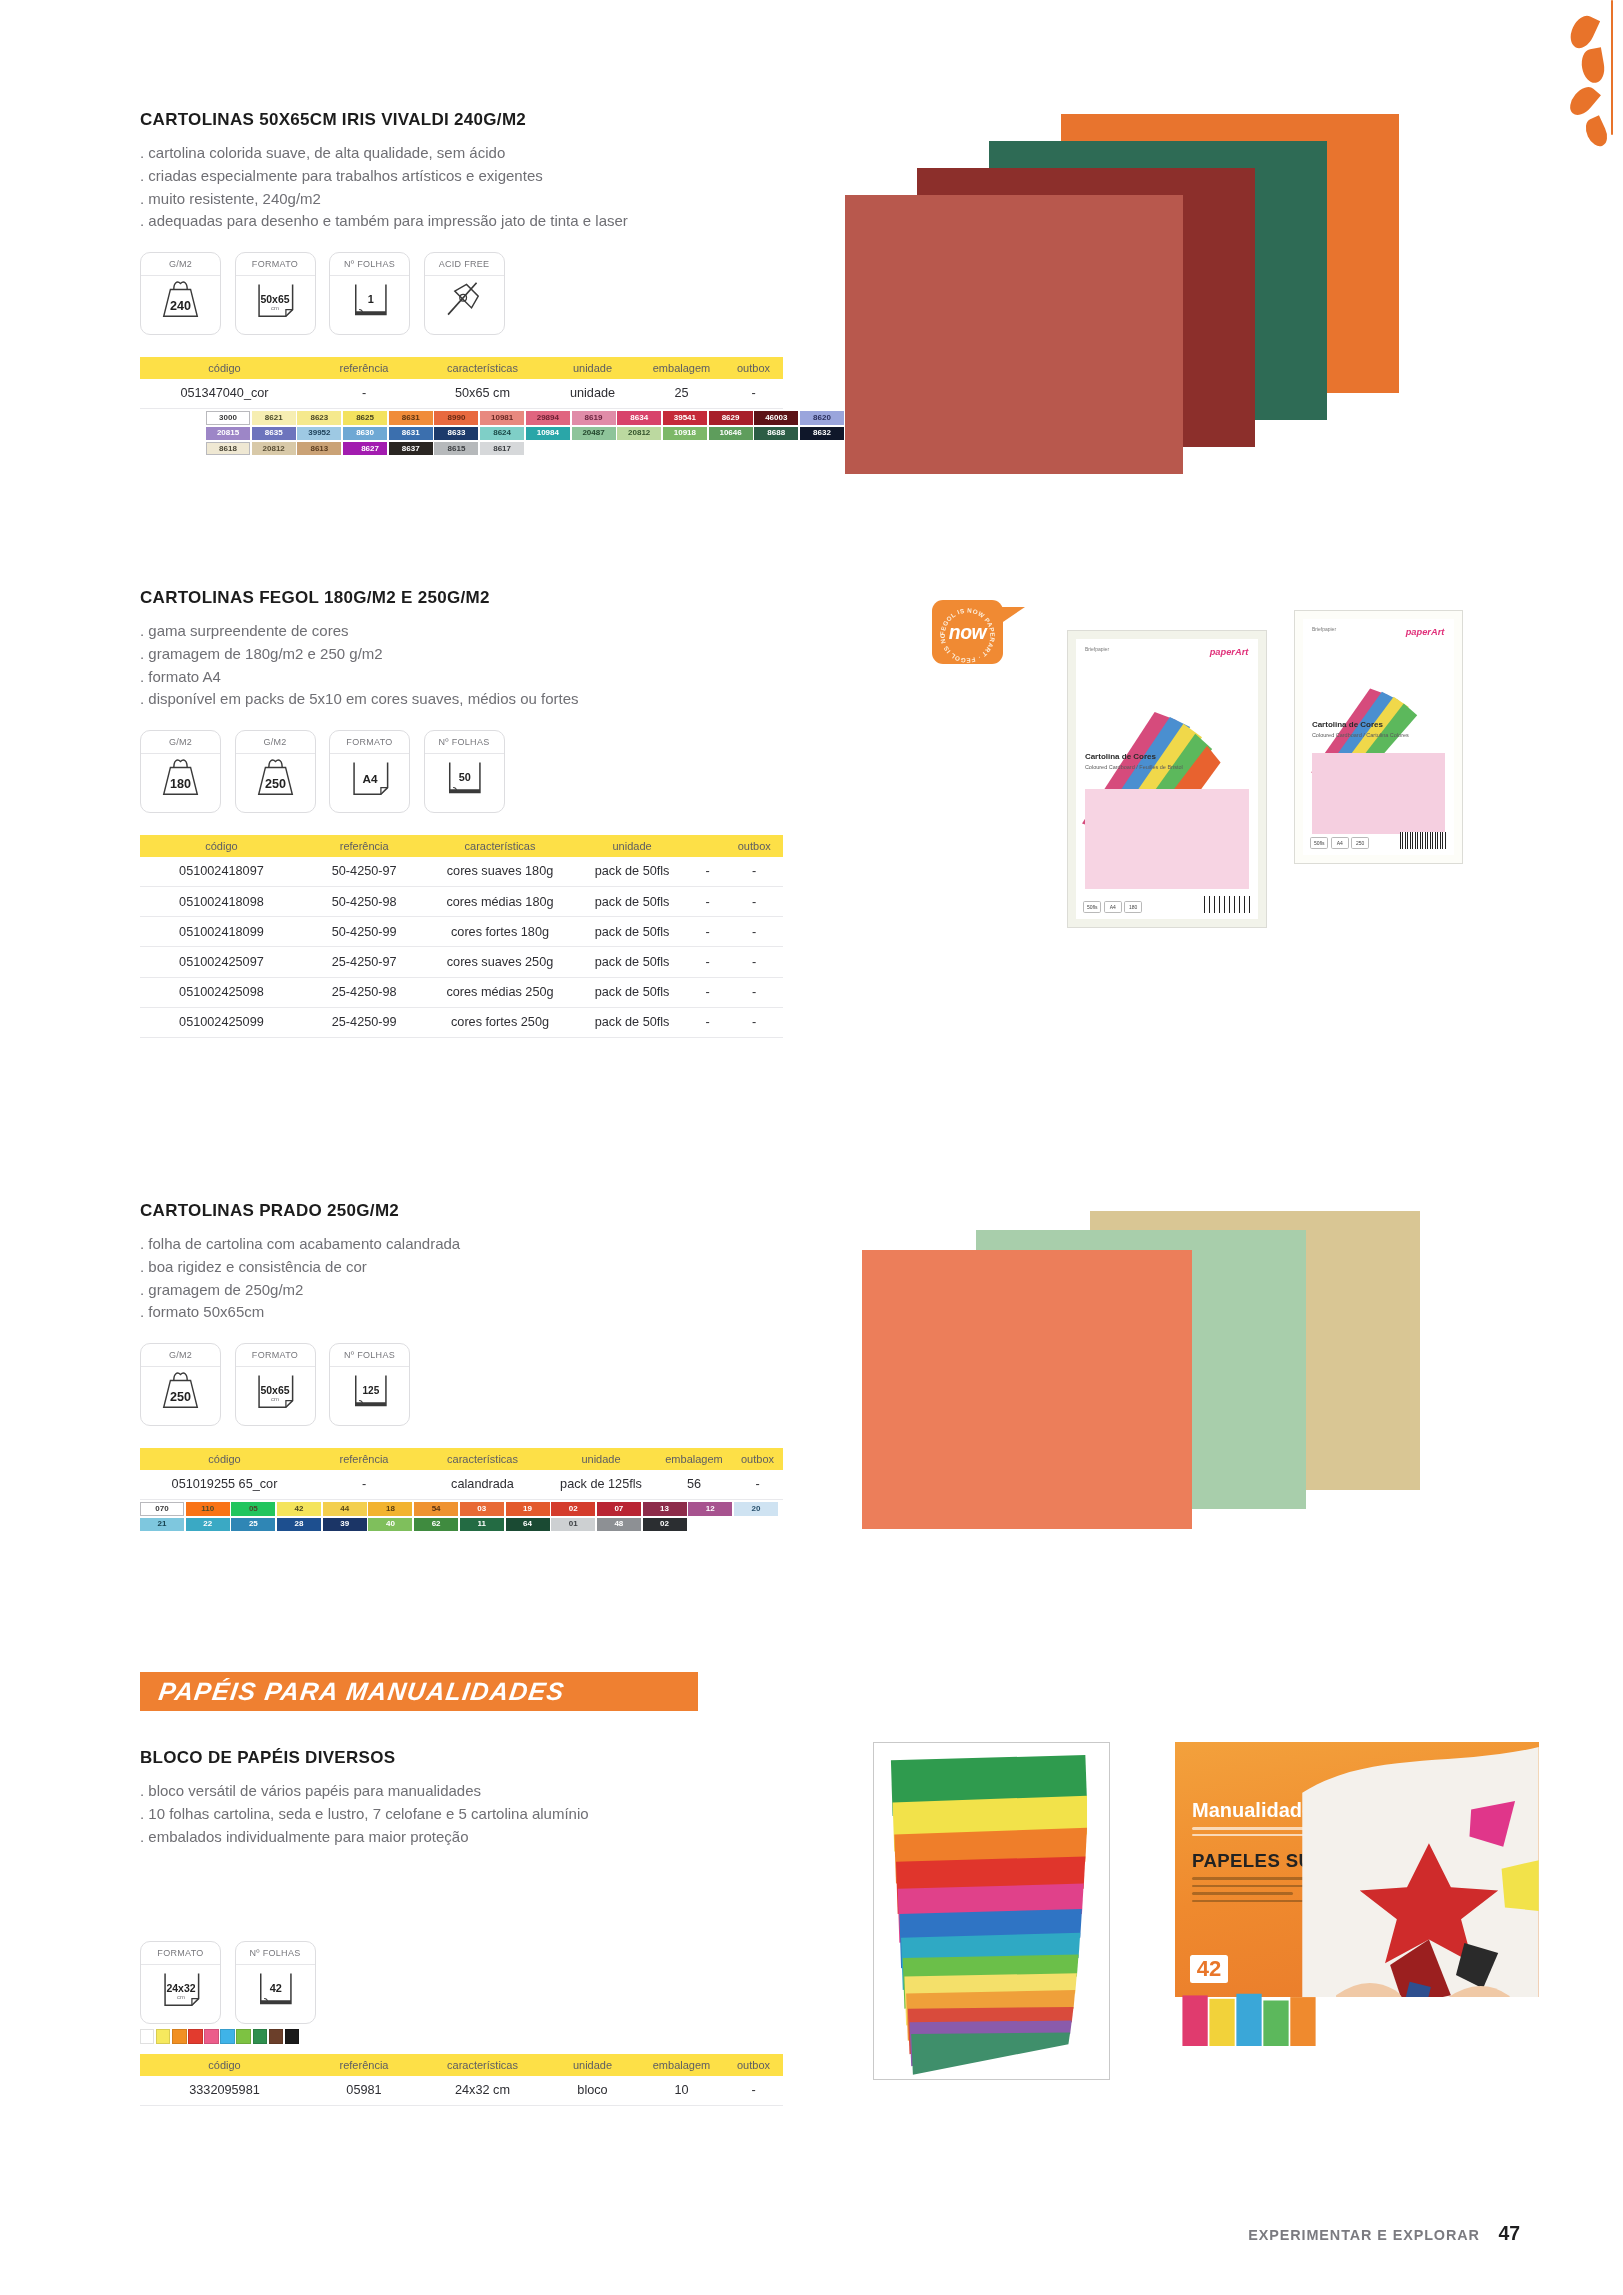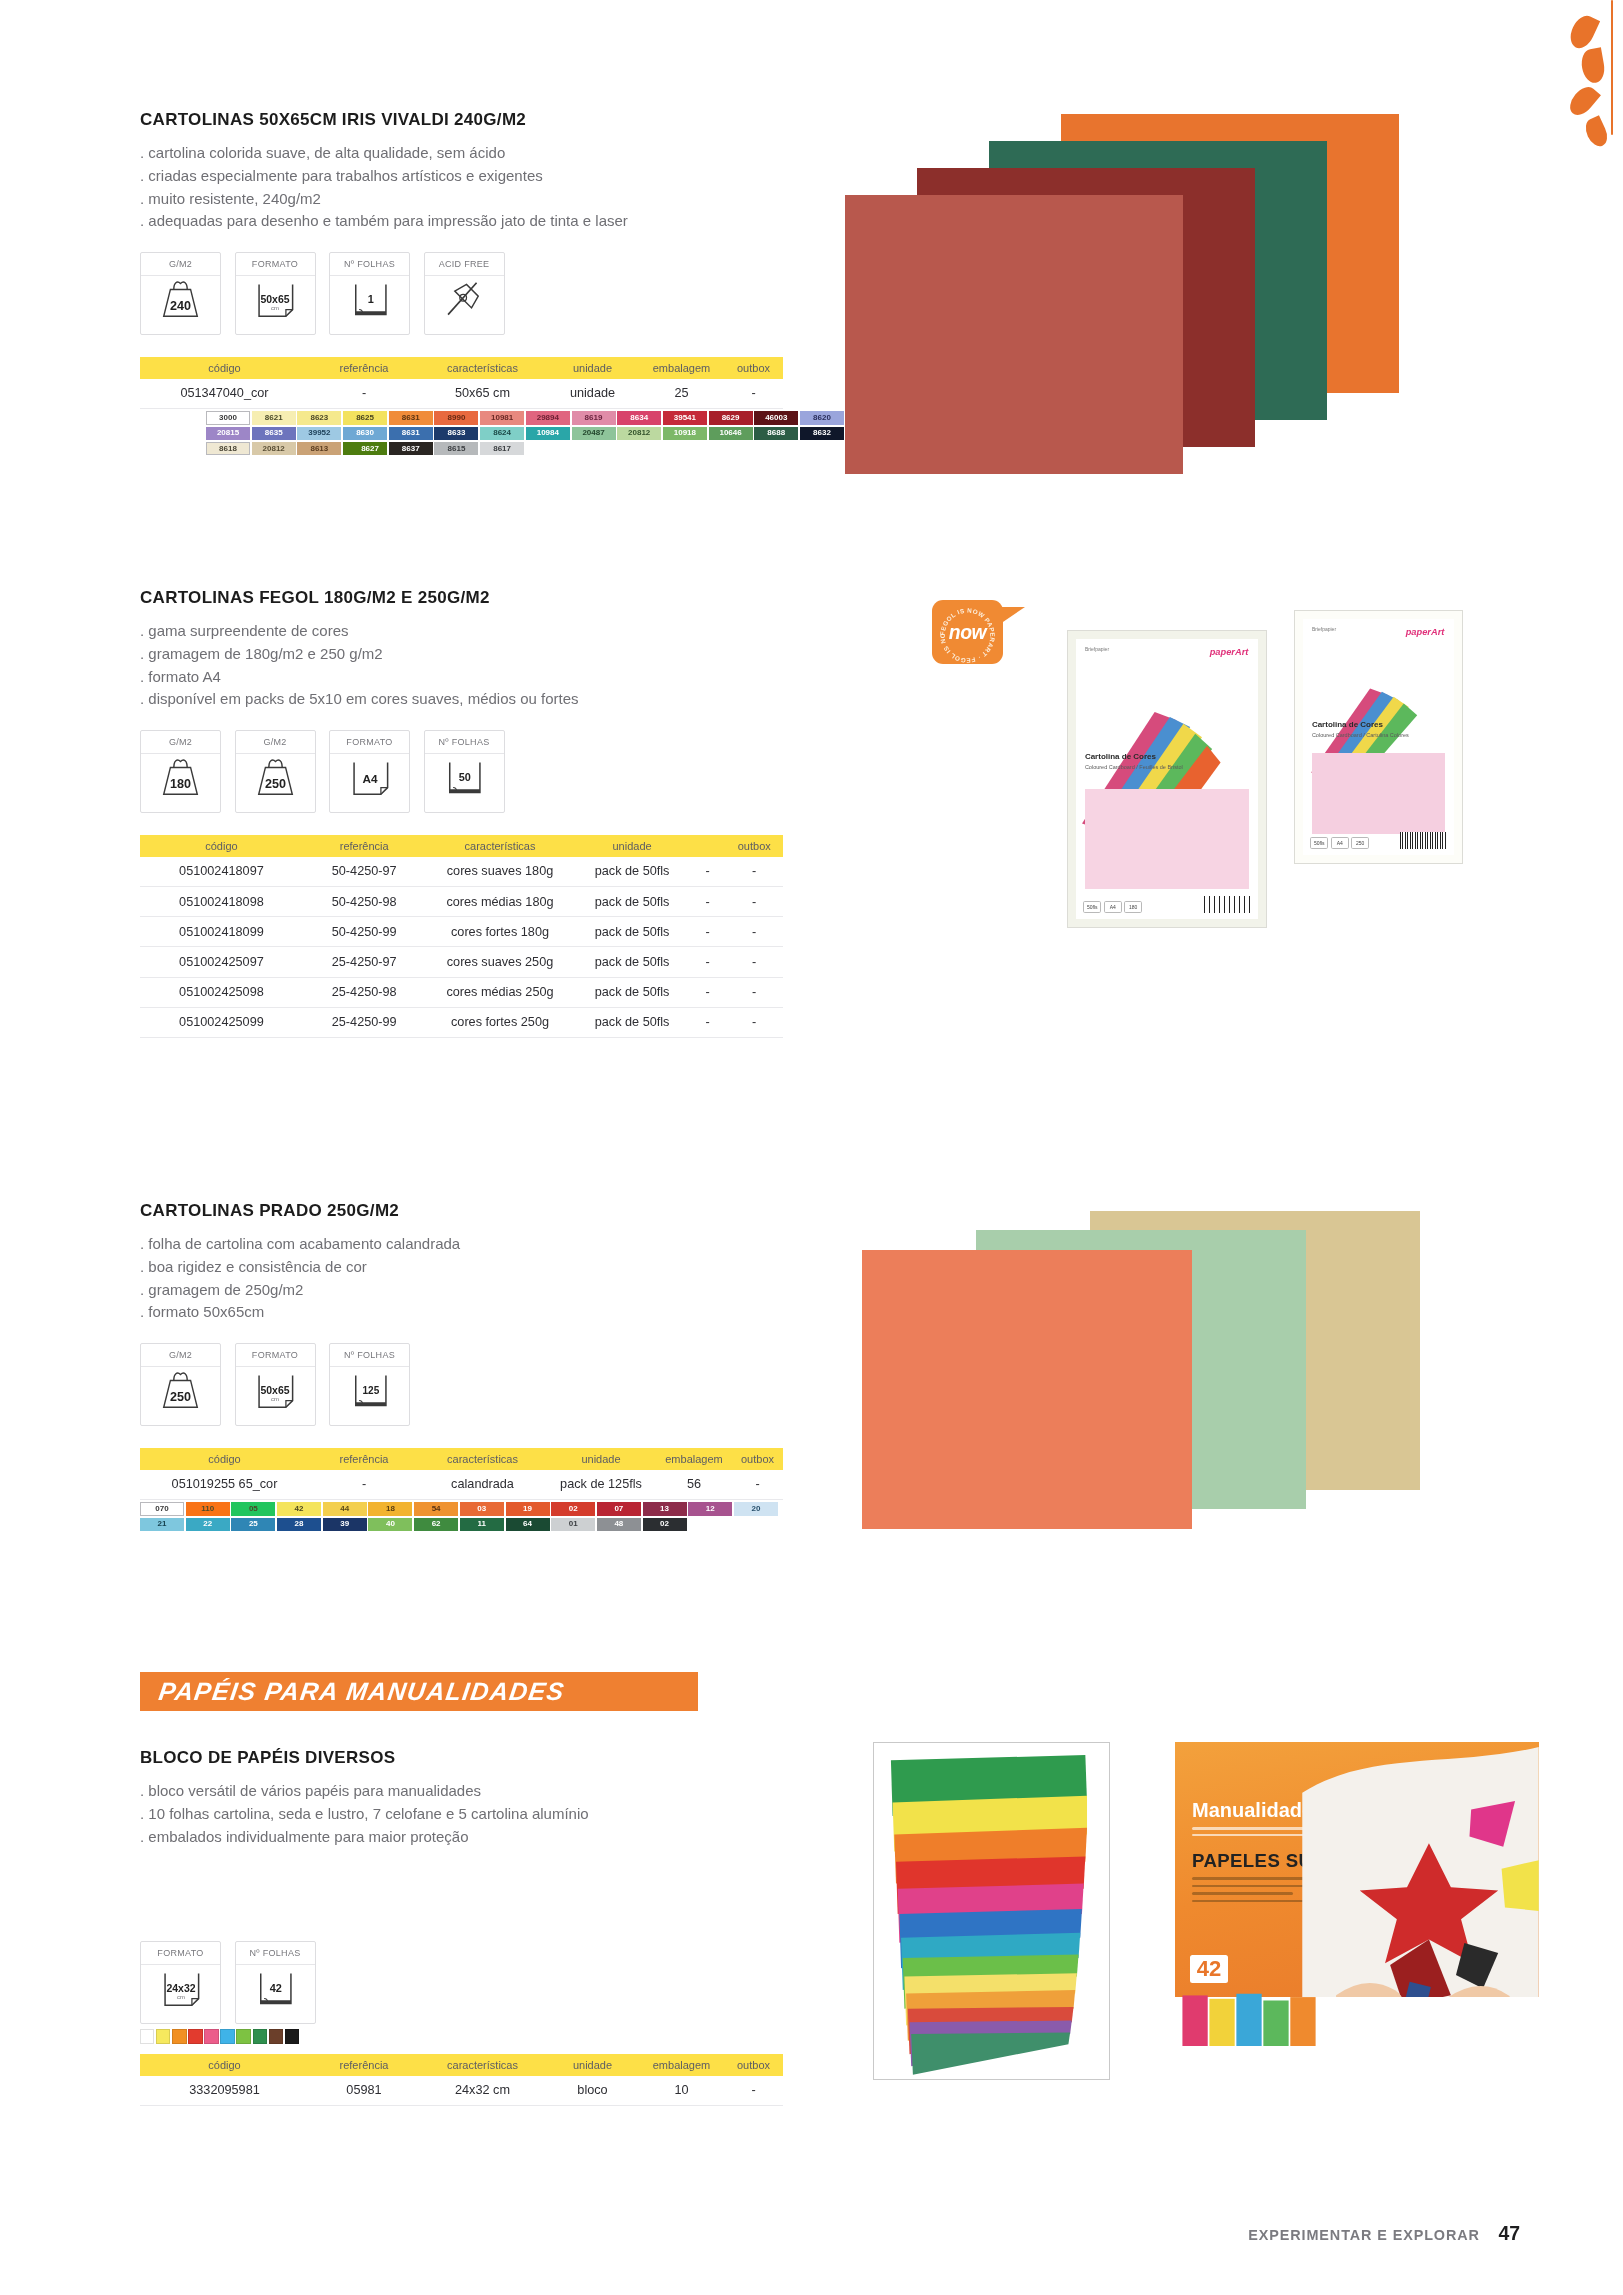--- a/index.html
+++ b/index.html
@@ -60,21 +60,21 @@
     line-height: 1.52;
     white-space: nowrap;
   }
   .bullet::before { content: ". "; }
 
   
   .badges { display: flex; gap: 13.5px; margin-top: 18.6px; }
   .badge {
     width: 81px;
     border: 1.1px solid #dddde0;
-    border-radius: 2px;
+    border-radius: 10px;
     background: #fff;
     overflow: hidden;
   }
   .badge-head {
     height: 23px;
     display: flex; align-items: center; justify-content: center;
     font-size: 9px;
     letter-spacing: 0.3px;
     color: #77777c;
     border-bottom: 0.9px solid #e6e6e9;
@@ -367,21 +367,21 @@
         <div class="swatch" style="background: rgb(42, 166, 168); color: rgb(255, 255, 255);">10984</div>
         <div class="swatch" style="background: rgb(142, 196, 154); color: rgb(34, 69, 44);">20487</div>
         <div class="swatch" style="background: rgb(188, 217, 160); color: rgb(51, 84, 44);">20812</div>
         <div class="swatch" style="background: rgb(125, 184, 104); color: rgb(255, 255, 255);">10918</div>
         <div class="swatch" style="background: rgb(94, 157, 92); color: rgb(255, 255, 255);">10646</div>
         <div class="swatch" style="background: rgb(44, 93, 69); color: rgb(255, 255, 255);">8688</div>
         <div class="swatch" style="background: #0f172a; color: rgb(255, 255, 255);">8632</div>
         <div class="swatch outlined" style="background: rgb(239, 232, 211); color: rgb(74, 70, 54);">8618</div>
         <div class="swatch" style="background: rgb(216, 201, 168); color: rgb(90, 79, 53);">20812</div>
         <div class="swatch" style="background: rgb(202, 162, 118); color: rgb(90, 60, 31);">8613</div>
-        <div class="swatch" style="background: #4d7c0f; color: rgb(255, 255, 255); padding-left: 10px;">8627</div>
+        <div class="swatch" style="background: #a21caf; color: rgb(255, 255, 255); padding-left: 10px;">8627</div>
         <div class="swatch" style="background: rgb(42, 38, 34); color: rgb(255, 255, 255);">8637</div>
         <div class="swatch" style="background: rgb(182, 185, 187); color: rgb(58, 61, 64);">8615</div>
         <div class="swatch" style="background: rgb(214, 216, 218); color: rgb(58, 61, 64);">8617</div>
       </div>
   </div>
 
   <div class="photo" style="left:845px; top:114px; width:744px; height:406px;">
     <div class="sheet" style="left:216px; top:0;    width:338px; height:279px; background:#e8742e;"></div>
     <div class="sheet" style="left:144px; top:27px; width:338px; height:279px; background:#2e6b55;"></div>
     <div class="sheet" style="left:72px;  top:54px; width:338px; height:279px; background:#8c2f2b;"></div>

